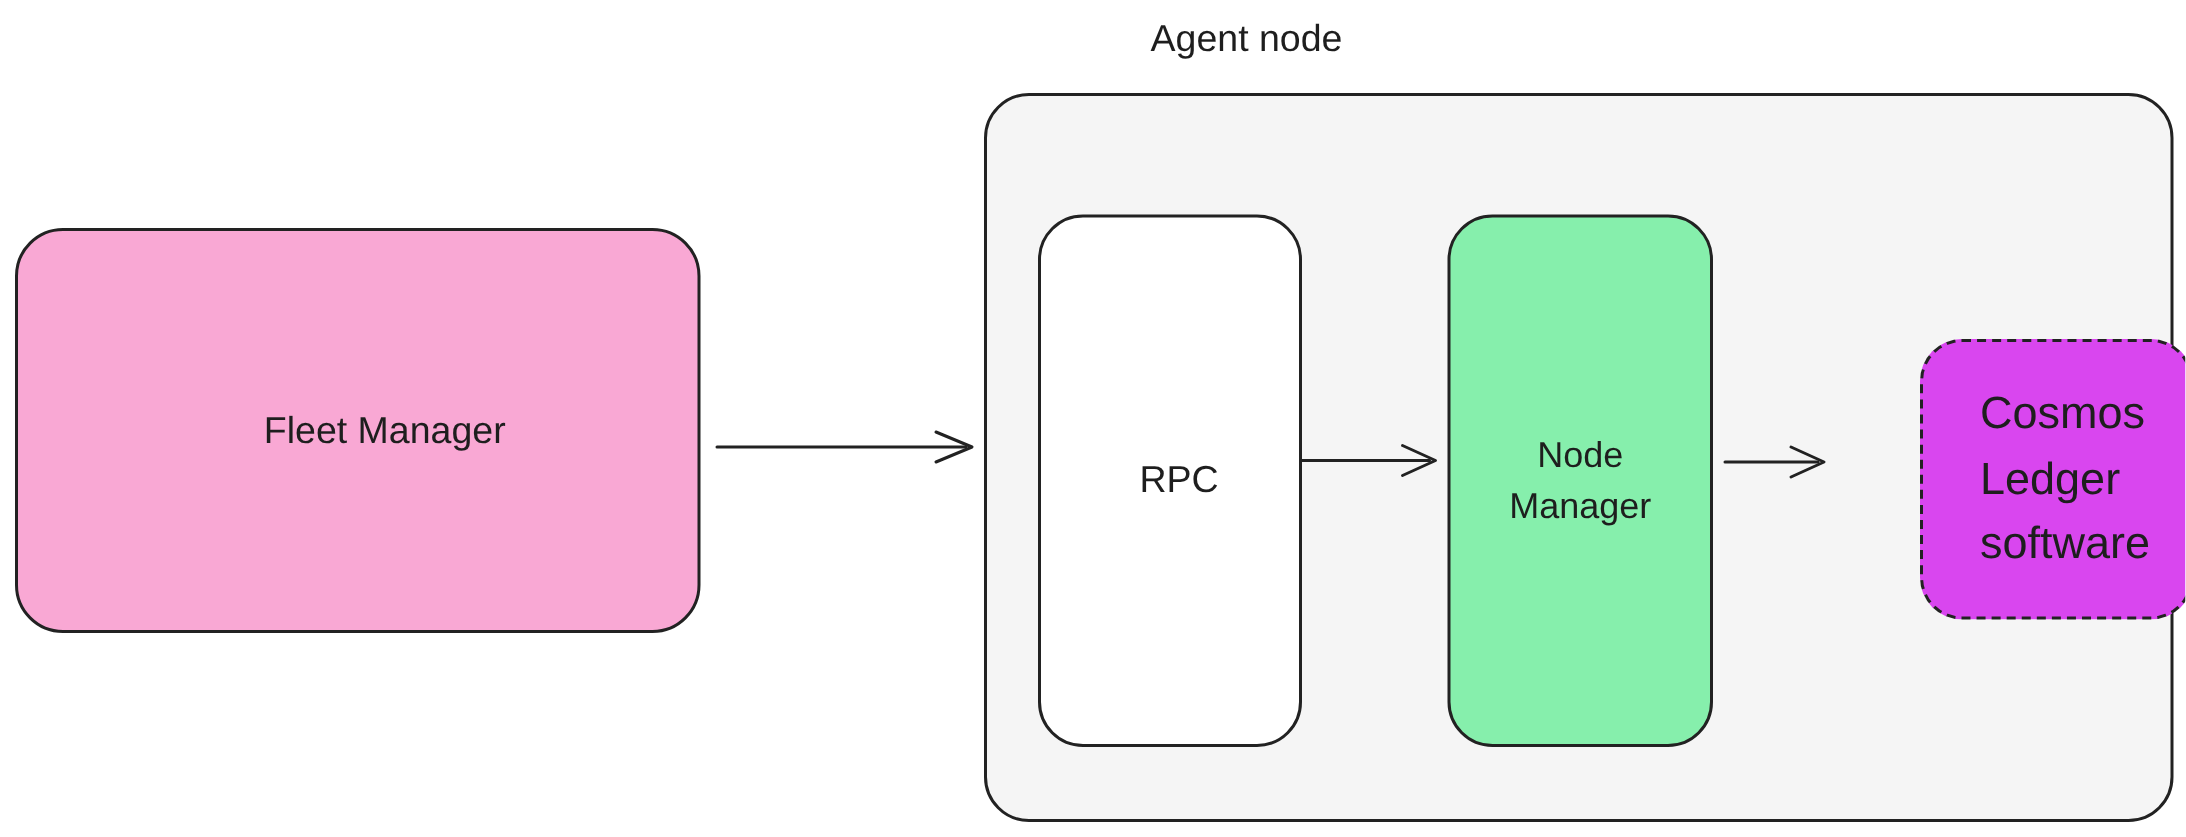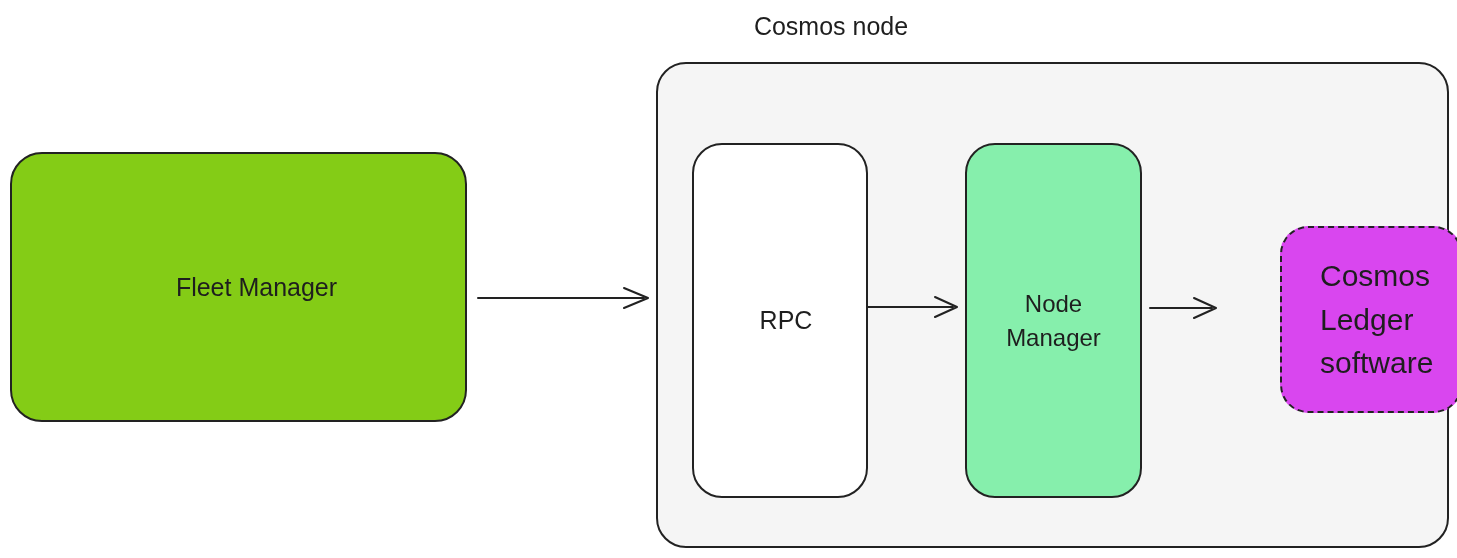--- a/index.html
+++ b/index.html
@@ -23,21 +23,21 @@
     align-items: center;
     justify-content: center;
     border: 2px solid #222222;
     font-size: 24px;
     line-height: 1.4;
     text-align: center;
   }
   #fleet-manager {
     left: 10px; top: 152px;
     width: 457px; height: 270px;
-    background: #84cc16;
+    background: #f9a8d4;
     border-radius: 32px;
     font-size: 25px;
     padding-left: 36px;
   }
   #agent-container {
     left: 656px; top: 62px;
     width: 793px; height: 486px;
     background: #f5f5f5;
     border-radius: 30px;
   }
@@ -96,21 +96,21 @@
 </style>
 </head>
 <body>
 
 <div id="canvas">
 
   <div id="fleet-manager" class="node">
     <span>Fleet Manager</span>
   </div>
 
-  <div id="agent-node-label">Cosmos node</div>
+  <div id="agent-node-label">Agent node</div>
 
   <div id="agent-container" class="node"></div>
 
   <div id="rpc-box" class="node">
     <span>RPC</span>
   </div>
 
   <div id="node-manager-box" class="node">
     <span class="wrap-label">Node Manager</span>
   </div>

